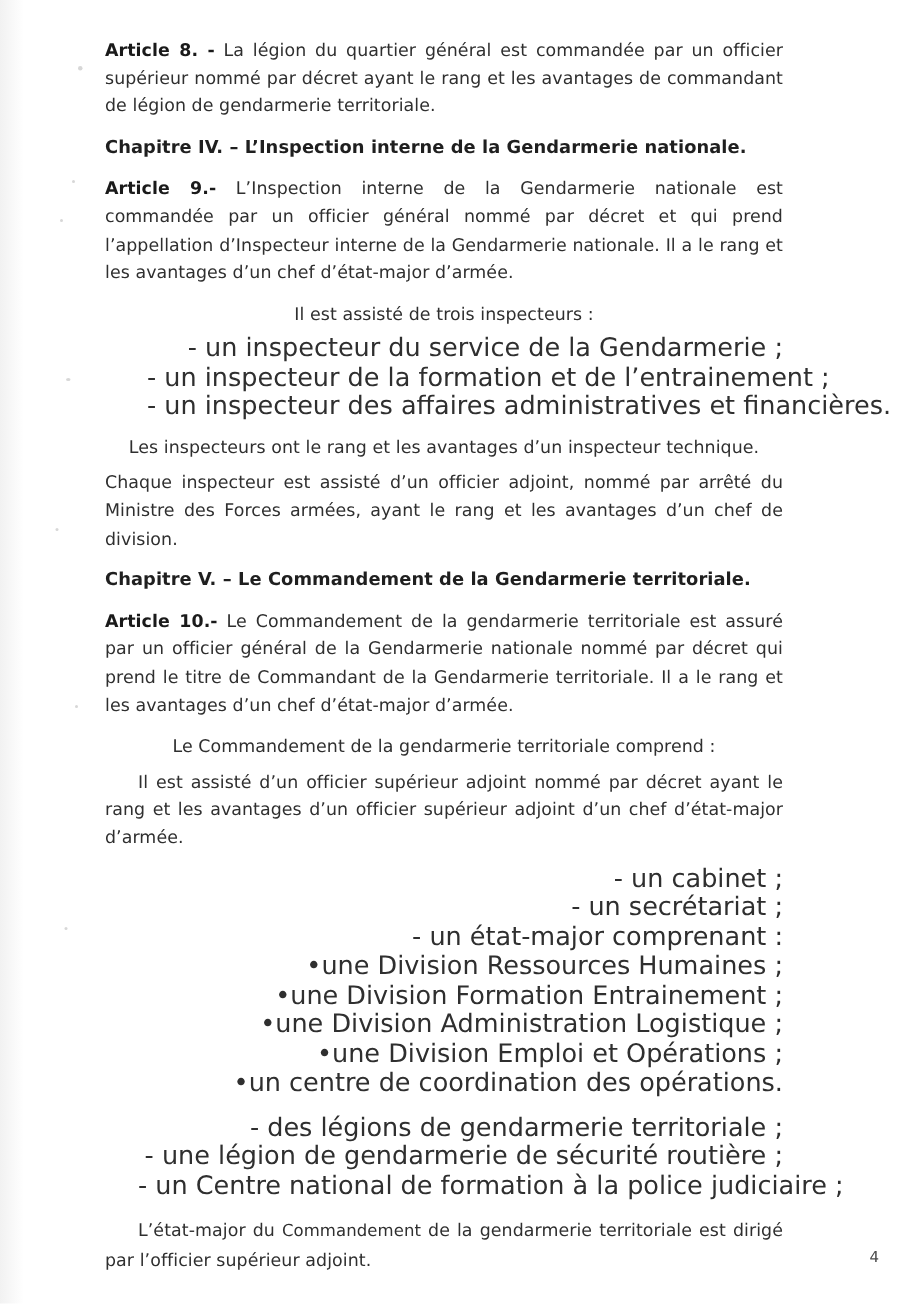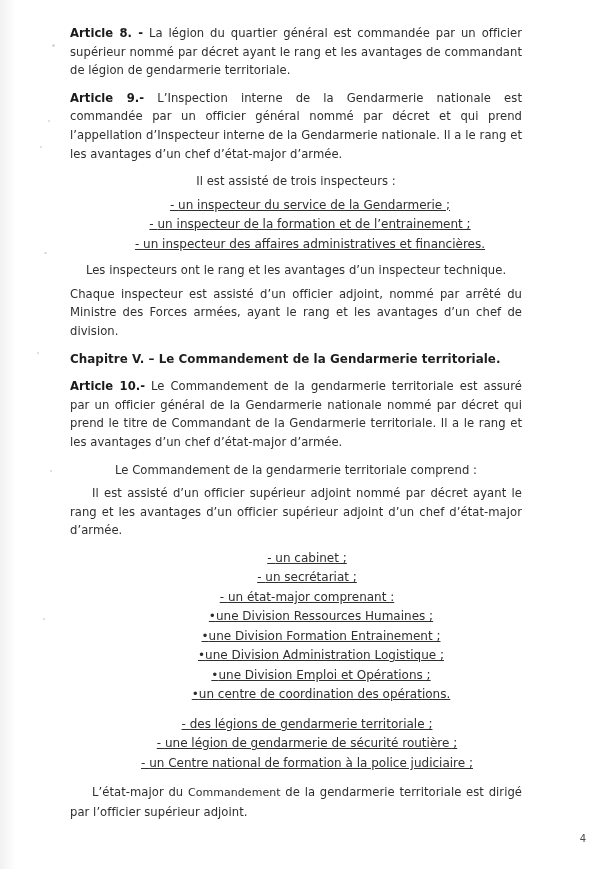--- a/index.html
+++ b/index.html
@@ -85,26 +85,25 @@
 
   ul.dash-list,
   ul.dot-list {
     list-style: none;
     margin: 0;
     padding: 0;
   }
 
   ul.dash-list > li,
   ul.dot-list > li {
-    font-size: 12px;
+    font-size: 17px;
     line-height: 19.5px;
     color: #2f2f2f;
-    text-align: center;
+    text-align: right;
     white-space: nowrap;
-    text-decoration: underline;
   }
 
   
   ul.dash-list.lvl-a > li { padding-left: 28px; }
   ul.dash-list.lvl-b > li { padding-left: 22px; }
   ul.dash-list.lvl-c > li { padding-left: 22px; }
 
   ul.dash-list > li::before {
     content: "- ";
     white-space: pre;
@@ -146,20 +145,21 @@
   <div class="scan-speckle" style="left:40px; top:146px; width:2px;  height:2px;"></div>
   <div class="scan-speckle" style="left:44px; top:252px; width:3px;  height:2px;"></div>
   <div class="scan-speckle" style="left:37px; top:352px; width:2px;  height:2px;"></div>
   <div class="scan-speckle" style="left:50px; top:470px; width:2px;  height:2px;"></div>
   <div class="scan-speckle" style="left:43px; top:618px; width:2px;  height:2px;"></div>
 
   <div class="content">
 
     <p class="para"><span class="art-label">Article 8. -</span><span> La légion du quartier général est commandée par un officier supérieur nommé par décret ayant le rang et les avantages de commandant de légion de gendarmerie territoriale.</span></p>
 
+    <p class="heading">Chapitre IV. – L’Inspection interne de la Gendarmerie nationale.</p>
 
     <p class="para"><span class="art-label">Article 9.-</span><span> L’Inspection interne de la Gendarmerie nationale est commandée par un officier général nommé par décret et qui prend l’appellation d’Inspecteur interne de la Gendarmerie nationale. Il a le rang et les avantages d’un chef d’état-major d’armée.</span></p>
 
     <p class="para lead-in">Il est assisté de trois inspecteurs :</p>
 
     <ul class="dash-list lvl-a">
       <li>un inspecteur du service de la Gendarmerie ;</li>
       <li>un inspecteur de la formation et de l’entrainement ;</li>
       <li>un inspecteur des affaires administratives et financières.</li>
     </ul>

